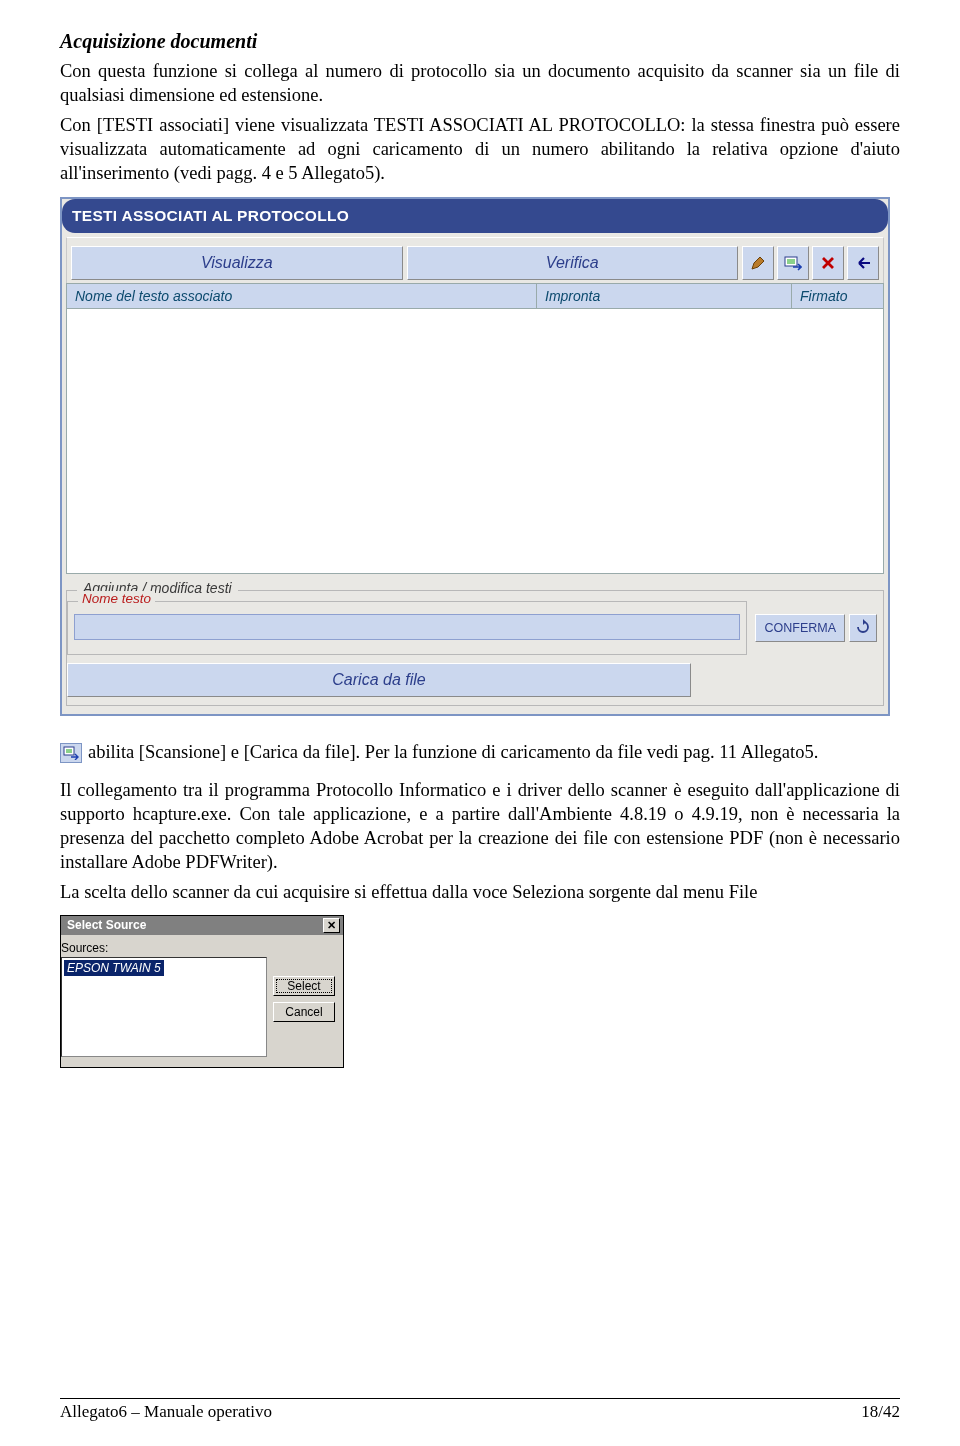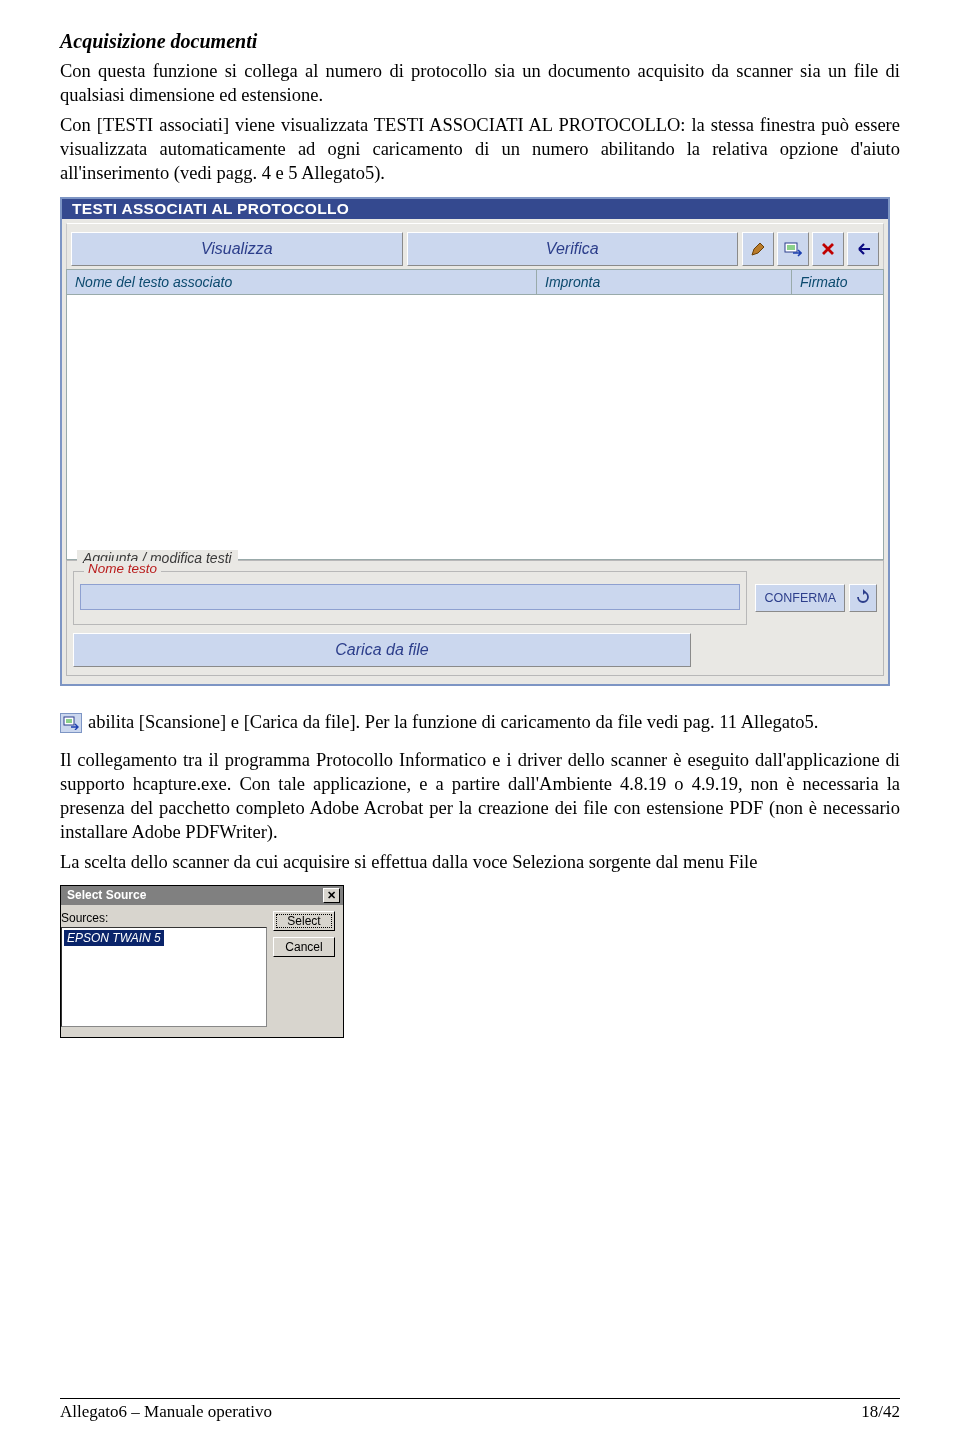--- a/index.html
+++ b/index.html
@@ -32,22 +32,23 @@
     background: #e9e8e4;
     margin: 12px 0 24px 0;
     font-family: Arial, Helvetica, sans-serif;
     font-size: 14px;
   }
   .panel-title {
     background: #34498f;
     color: #fff;
     font-weight: bold;
     font-size: 15.5px;
-    padding: 1px 10px;
+    padding: 8px 10px;
     letter-spacing: .3px;
+    border-radius: 13px;
   }
   .panel-body { padding: 4px 4px 8px 4px; border-radius: 11px; }
 
   
   .fieldset1 {
     border: 1px solid #c9c9c9;
     border-top-color: #fff;
     padding: 8px 4px 3px 4px;
     display: flex;
     align-items: stretch;
@@ -98,21 +99,22 @@
   .tblbody {
     height: 265px;
     background: #fff;
     border: 1px solid #9aa;
     border-top: none;
   }
 
   
   .fieldset2 {
     border: 1px solid #b8b8b8;
-    padding: 6px 6px 8px 6px;
+    margin-top: 16px;
+    padding: 6px 6px 8px 0;
     position: relative;
   }
   .fieldset2-legend {
     position: absolute;
     top: -11px; left: 10px;
     background: #e9e8e4;
     padding: 0 6px;
     font-style: italic;
     color: #3a3a3a;
     font-size: 14px;
@@ -229,21 +231,21 @@
   }
   .dlg-list-item {
     background: #0a246a;
     color: #fff;
     padding: 1px 3px;
     width: fit-content;
     font-size: 12px;
     font-style: italic;
   }
   .dlg-right {
-    display: flex; flex-direction: column; justify-content: flex-start; gap: 6px;
+    display: flex; flex-direction: column; justify-content: center; gap: 6px;
     width: 62px;
   }
   .winbtn {
     background: #d8d5ce;
     border: 1px solid #000;
     border-top-color: #fff;
     border-left-color: #fff;
     padding: 2px 0;
     font-size: 12px;
     text-align: center;

